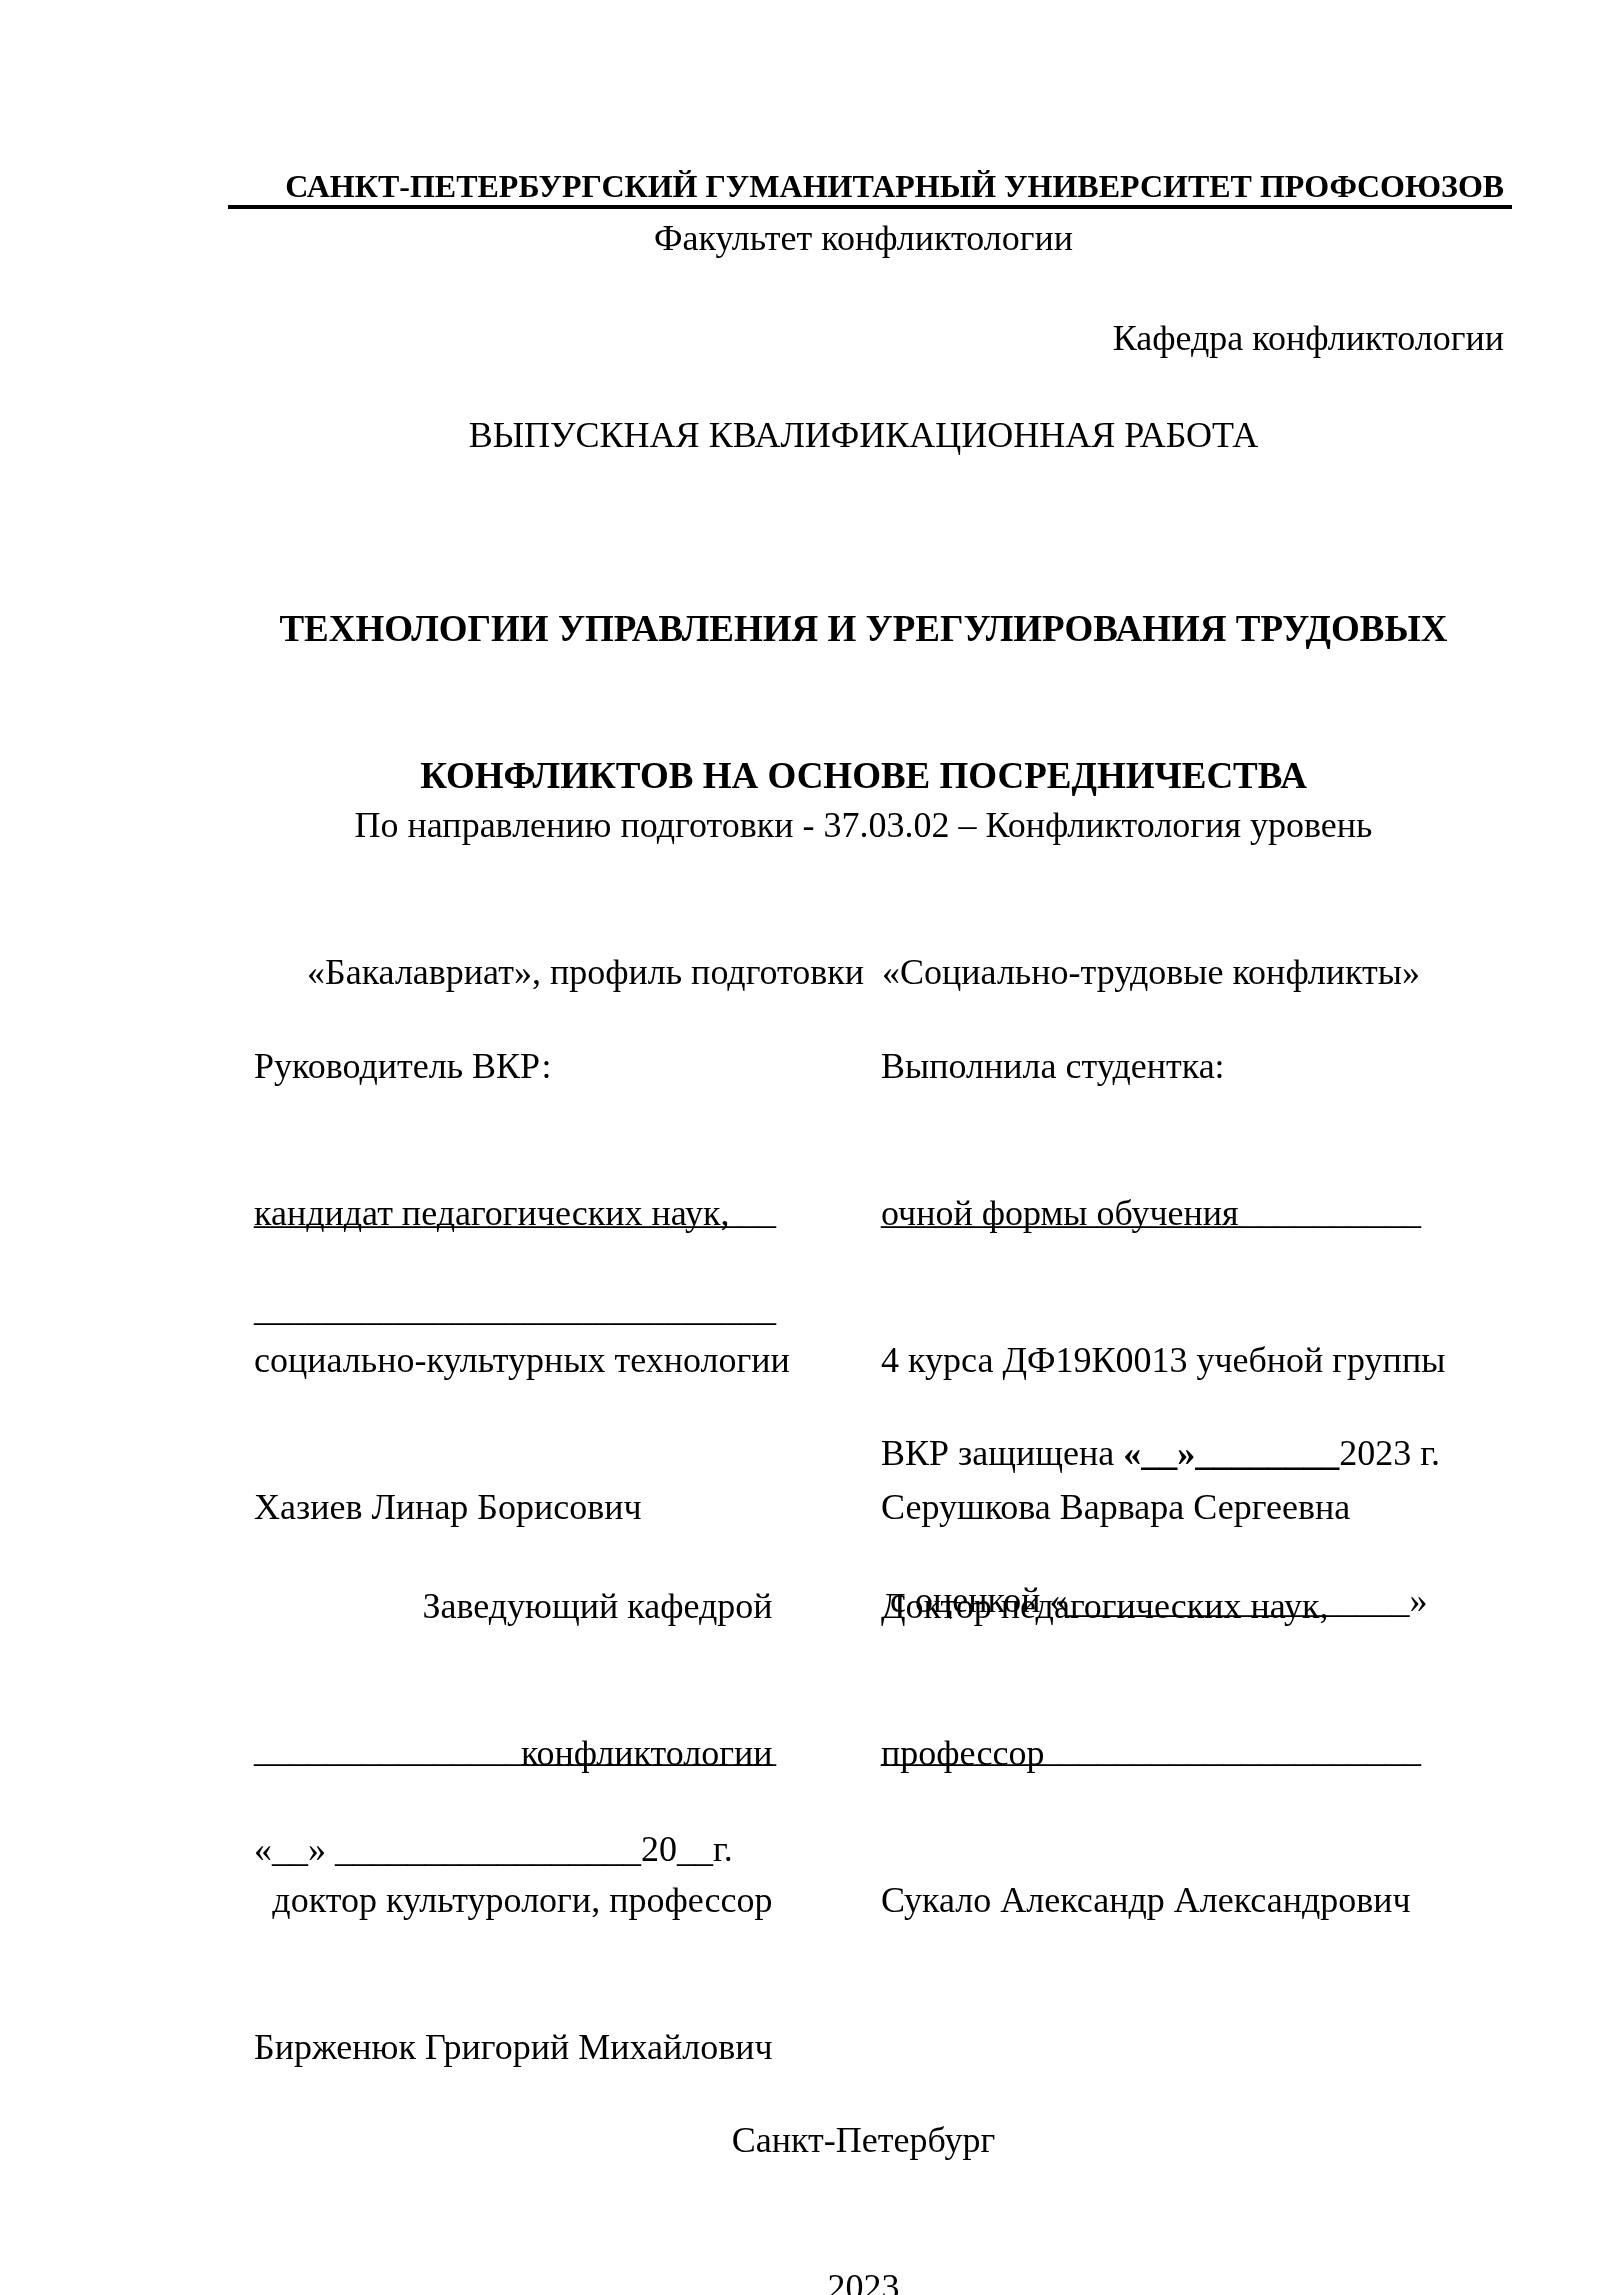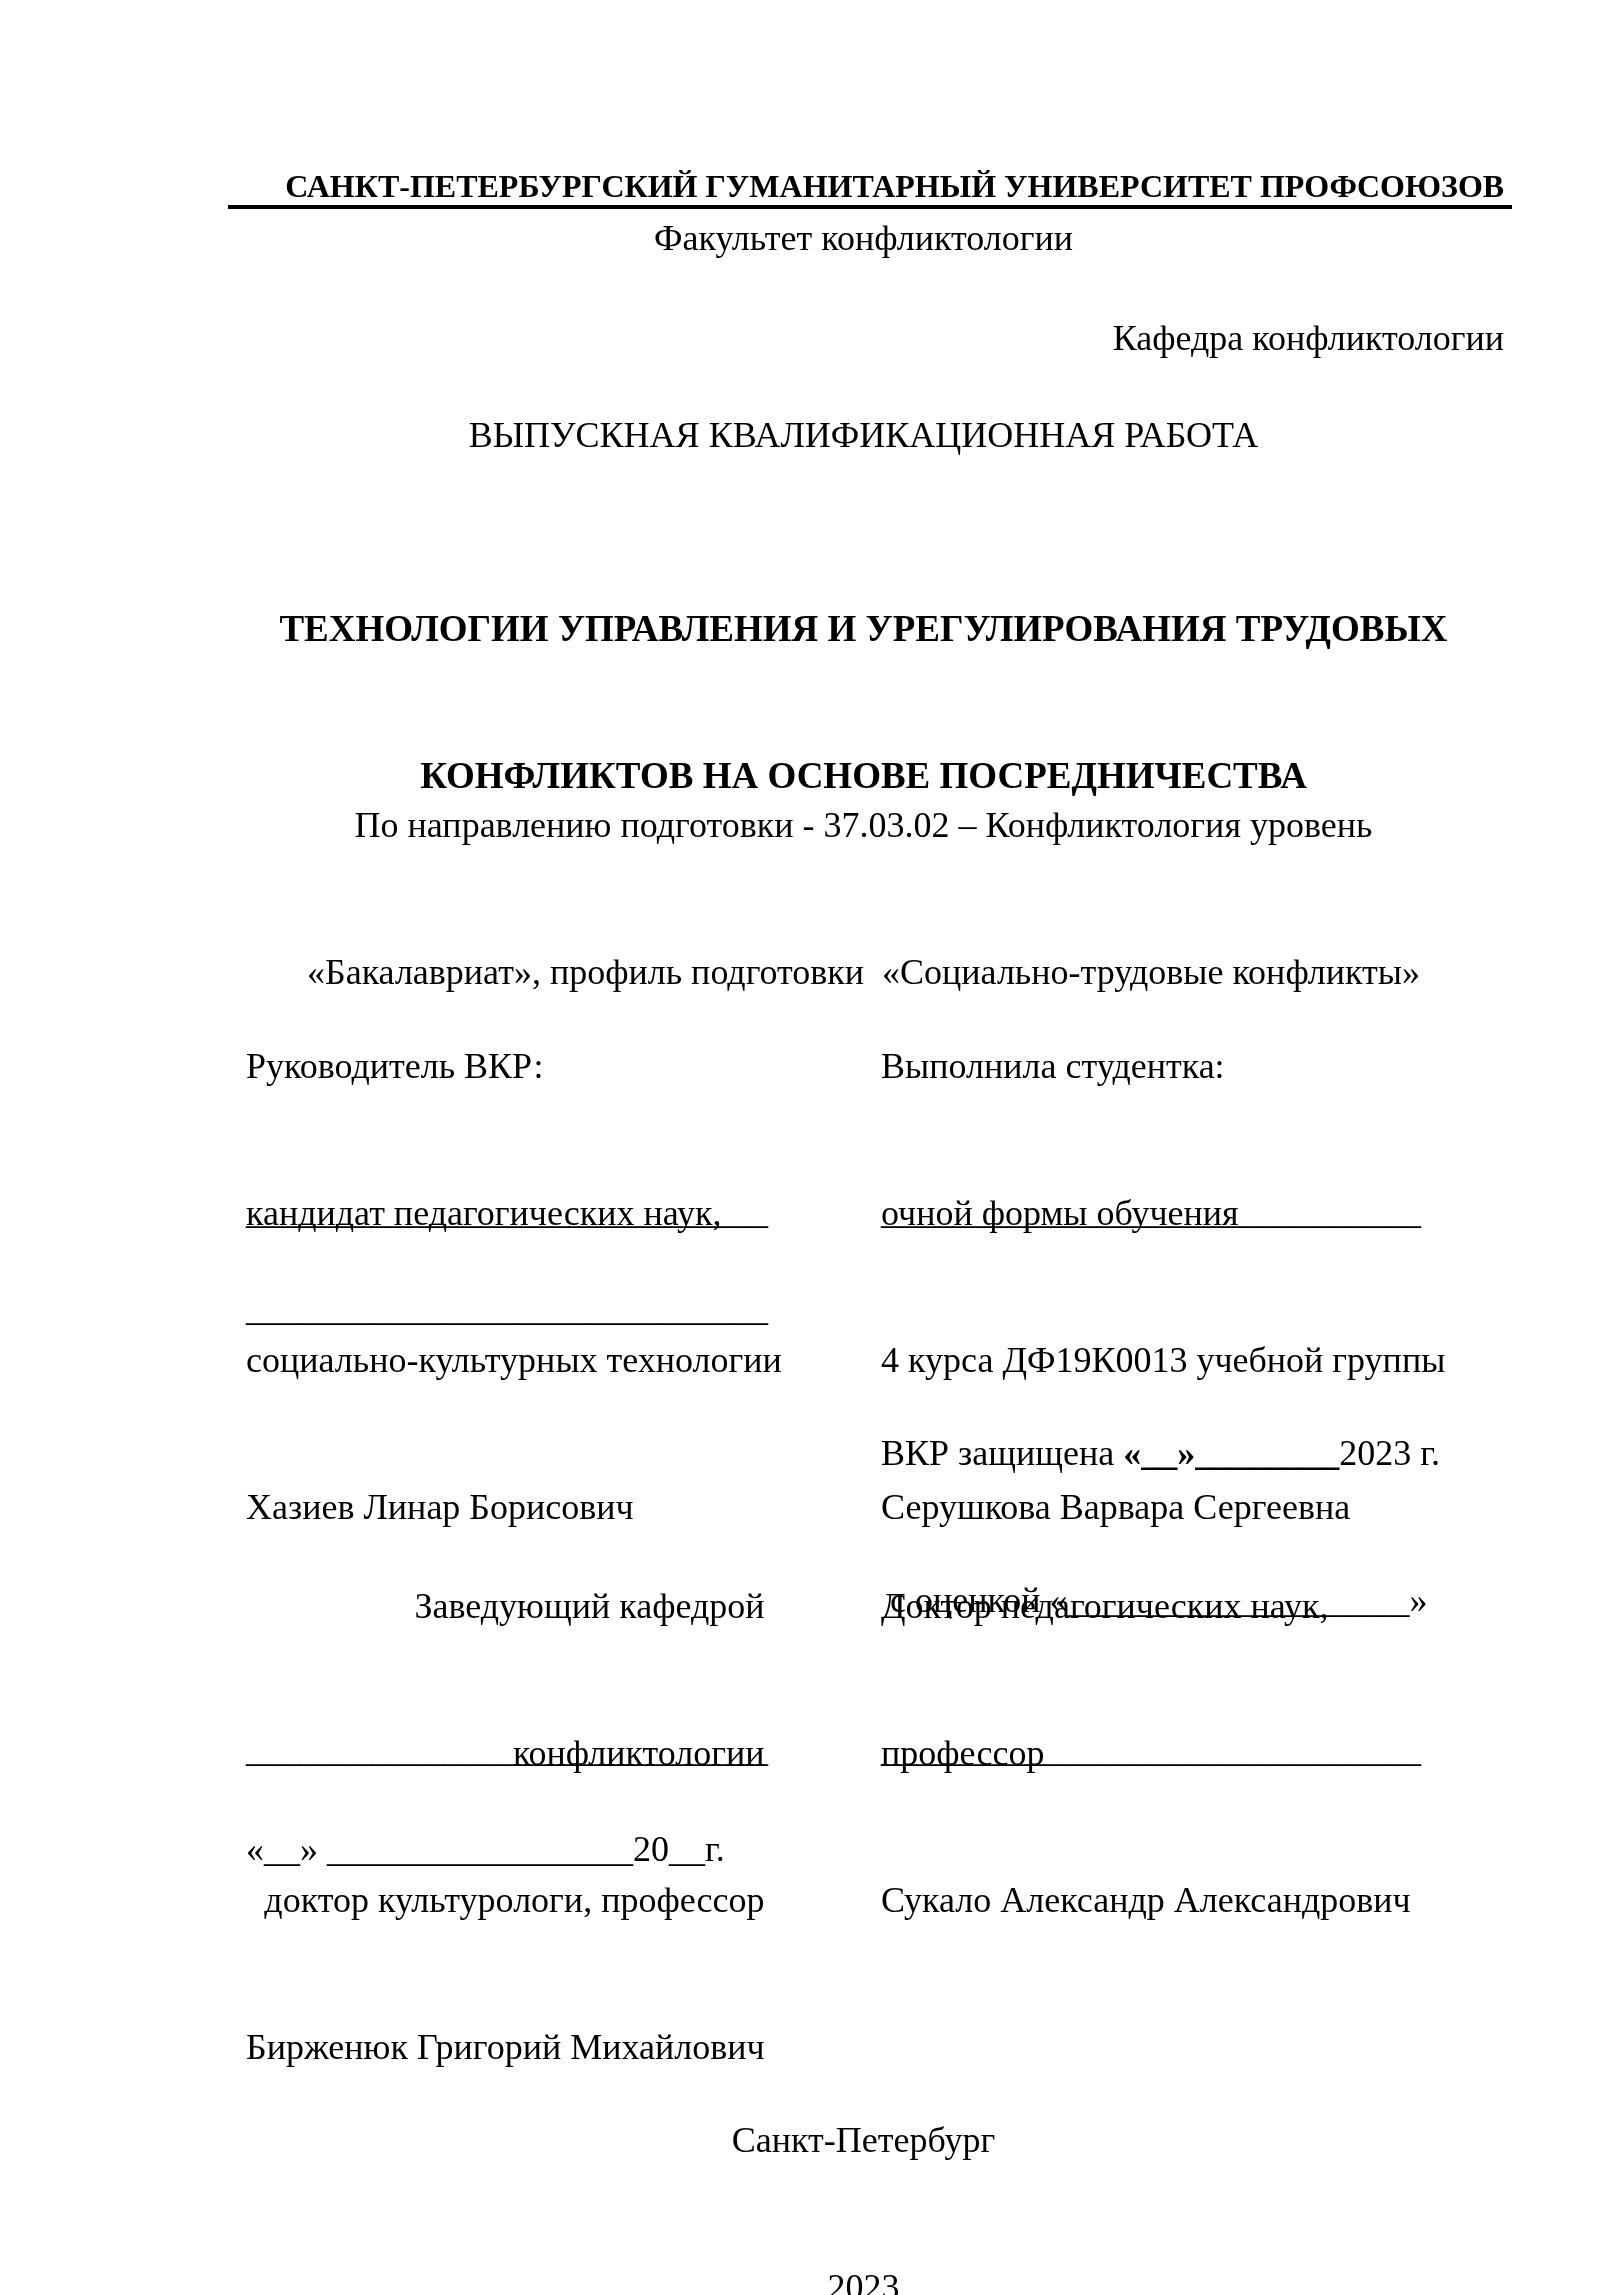--- a/index.html
+++ b/index.html
@@ -14,21 +14,21 @@
     .bold { font-weight: bold; }
 
     #univ { left: 228px; width: 1284px; top: 162px; font-size: 32px; text-align: right; padding-right: 7.9px; box-sizing: border-box; }
     #rule { position: absolute; left: 228px; top: 205px; width: 1284px; height: 3.9px; background: #000; }
     #faculty { left: 0; width: 1727px; top: 214px; }
     #dept { right: 119px; top: 314px; text-align: center; }
     #worktype { left: 0; width: 1727px; top: 411px; }
     #title { left: 0; width: 1727px; top: 506px; font-size: 37px; }
     #direction { left: 0; width: 1727px; top: 703px; }
 
-    .col-left { left: 246px; }
+    .col-left { left: 254px; }
     .col-right { left: 881px; }
 
     #supervisor { top: 944px; }
     #student { top: 944px; }
     #sig-supervisor-1 { top: 1187px; }
     #sig-student { top: 1187px; }
     #sig-supervisor-2 { top: 1284px; }
     #defense { top: 1331px; }
     #head { top: 1484px; text-align: right; }
     #chair { top: 1484px; }

